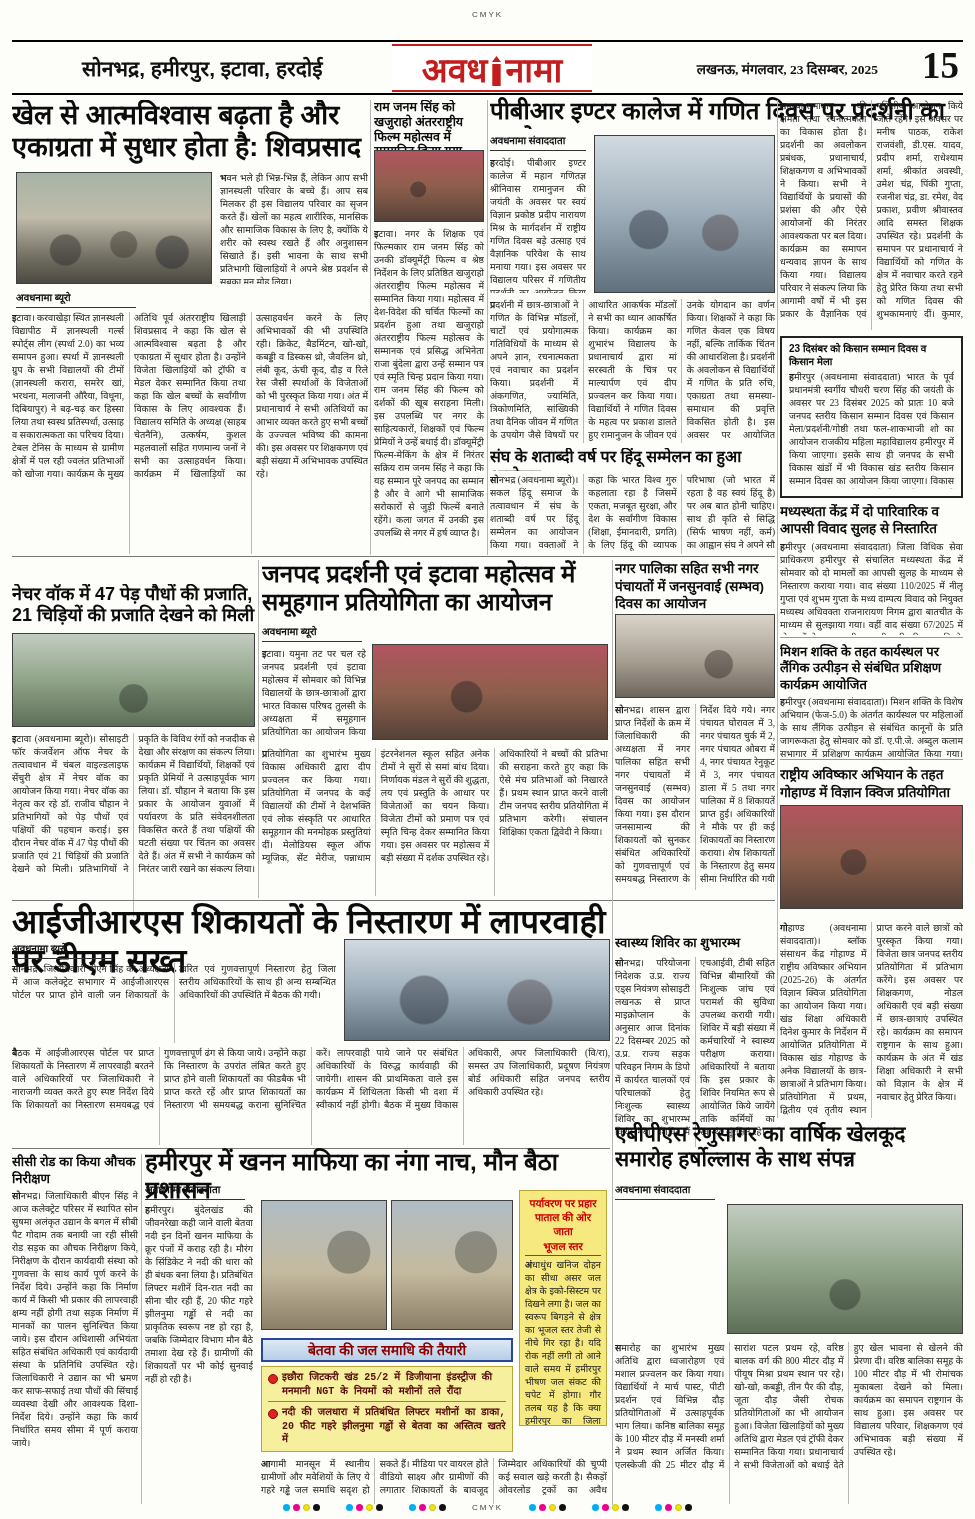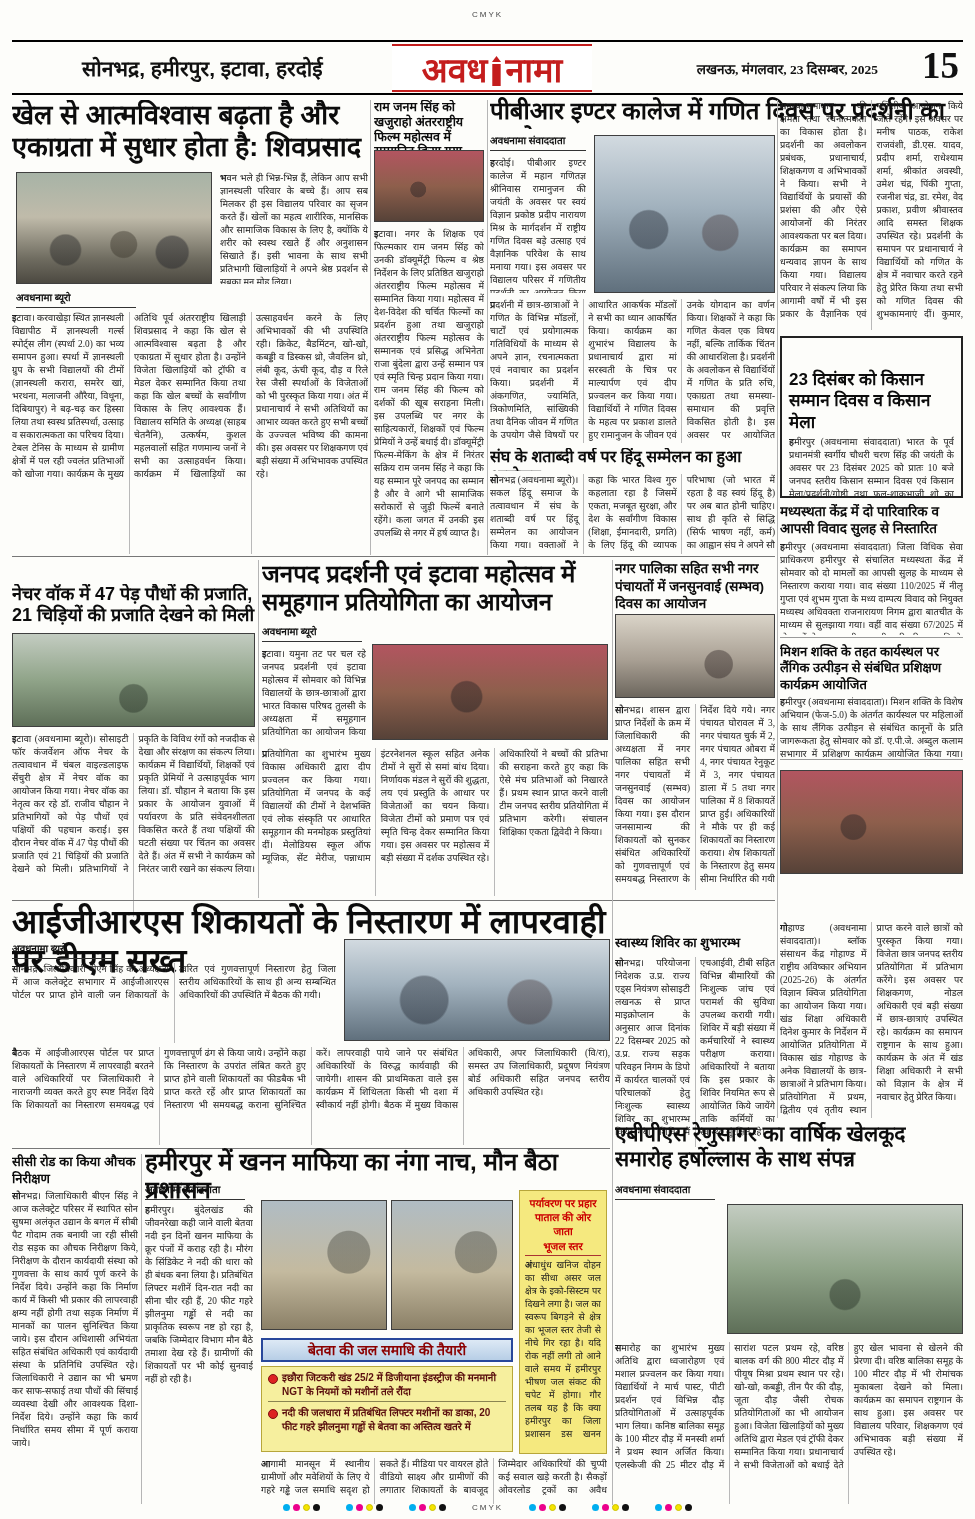--- a/index.html
+++ b/index.html
@@ -51,21 +51,21 @@
      radial-gradient(circle at 50% 70%, rgba(30,40,30,.4) 0 10%, transparent 11%),
      linear-gradient(180deg,#c3ccc1 0%,#90a489 50%,#5e6f58 100%);}
   .vrule{background:#b5b5b5;width:1px;}
   .hrule{background:#777;height:1px;}
   .boxed{border:2px solid #222;padding:5px 7px;}
   .side-yellow{background:#f5e97f;border:1px solid #b7a63a;padding:5px 5px;}
   .side-yellow .red-ln{color:#c00;font-family:"Liberation Sans","DejaVu Sans",sans-serif;font-weight:bold;font-size:10.5px;text-align:center;line-height:1.35;}
   .banner-blue{background:linear-gradient(180deg,#dde9f5,#b7cee6);border:2px solid #28479a;color:#8b0000;
      font-family:"Liberation Sans","DejaVu Sans",sans-serif;font-weight:bold;font-size:14px;text-align:center;line-height:20px;}
   .bullets-yellow{background:#f6ef9e;border:1px solid #b7a63a;padding:4px 6px;}
-  .bullet-item{position:relative;padding-left:14px;color:#5a0d0d;font-family:Liberation Sans, sans-serif;
+  .bullet-item{position:relative;padding-left:14px;color:#5a0d0d;font-family:Liberation Mono, monospace;
      font-weight:bold;font-size:10px;line-height:1.35;margin-bottom:4px;border-bottom:1px solid #8a8451;padding-bottom:3px;}
   .bullet-item:last-child{border-bottom:none;}
   .bullet-item::before{content:"";position:absolute;left:0;top:3px;width:8px;height:8px;border-radius:50%;
      background:#d22;border:1.5px solid #801010;}
   .regs{display:flex;align-items:center;gap:26px;justify-content:center;
      font-family:"Liberation Sans","DejaVu Sans",sans-serif;font-size:8px;color:#444;letter-spacing:2px;}
   .dots{display:inline-flex;gap:3px;}
   .dot{width:7px;height:7px;border-radius:50%;}
   .dc{background:#00aeef}.dm{background:#ec008c}.dy{background:#f5e400;border:1px solid #cbc000}.dk{background:#111}
 </style>
@@ -104,35 +104,36 @@
   <div class="abs body-txt" style="left:490px;top:157px;width:96px;height:136px;">हरदोई। पीबीआर इण्टर कालेज में महान गणितज्ञ श्रीनिवास रामानुजन की जयंती के अवसर पर स्वयं विज्ञान प्रकोष्ठ प्रदीप नारायण मिश्र के मार्गदर्शन में राष्ट्रीय गणित दिवस बड़े उत्साह एवं वैज्ञानिक परिवेश के साथ मनाया गया। इस अवसर पर विद्यालय परिसर में गणितीय प्रदर्शनी का आयोजन किया गया।</div>
   <div class="abs ph ph-indoor" style="left:594px;top:135px;width:181px;height:158px;"></div>
   <div class="abs body-txt cols-3" style="left:490px;top:299px;width:285px;height:144px;">प्रदर्शनी में छात्र-छात्राओं ने गणित के विभिन्न मॉडलों, चार्टों एवं प्रयोगात्मक गतिविधियों के माध्यम से अपने ज्ञान, रचनात्मकता एवं नवाचार का प्रदर्शन किया। प्रदर्शनी में अंकगणित, ज्यामिति, त्रिकोणमिति, सांख्यिकी तथा दैनिक जीवन में गणित के उपयोग जैसे विषयों पर आधारित आकर्षक मॉडलों ने सभी का ध्यान आकर्षित किया। कार्यक्रम का शुभारंभ विद्यालय के प्रधानाचार्य द्वारा मां सरस्वती के चित्र पर माल्यार्पण एवं दीप प्रज्वलन कर किया गया। विद्यार्थियों ने गणित दिवस के महत्व पर प्रकाश डालते हुए रामानुजन के जीवन एवं उनके योगदान का वर्णन किया। शिक्षकों ने कहा कि गणित केवल एक विषय नहीं, बल्कि तार्किक चिंतन की आधारशिला है। प्रदर्शनी के अवलोकन से विद्यार्थियों में गणित के प्रति रुचि, एकाग्रता तथा समस्या-समाधान की प्रवृत्ति विकसित होती है। इस अवसर पर आयोजित क्विज प्रतियोगिता में विजेता छात्रों को पुरस्कृत किया गया।</div>
 
   <div class="abs hl ctr" style="left:490px;top:448px;width:285px;height:23px;font-size:16px;">संघ के शताब्दी वर्ष पर हिंदू सम्मेलन का हुआ आयोजन</div>
   <div class="abs body-txt cols-3" style="left:490px;top:474px;width:285px;height:80px;">सोनभद्र (अवधनामा ब्यूरो)। सकल हिंदू समाज के तत्वावधान में संघ के शताब्दी वर्ष पर हिंदू सम्मेलन का आयोजन किया गया। वक्ताओं ने कहा कि भारत विश्व गुरु कहलाता रहा है जिसमें एकता, मजबूत सुरक्षा, और देश के सर्वांगीण विकास (शिक्षा, ईमानदारी, प्रगति) के लिए हिंदू की व्यापक परिभाषा (जो भारत में रहता है वह स्वयं हिंदू है) पर अब बात होनी चाहिए। साथ ही कृति से सिद्धि (सिर्फ भाषण नहीं, कर्म) का आह्वान संघ ने अपने सौ वर्षों में किया है। कार्यक्रम की अध्यक्षता करते हुए बलराम मौर्य ने कहा कि आज यह संगठन 100 वर्षों में प्रवेश कर गया है लेकिन इसके कार्यों का परिणाम यह है कि हर समाज के लोग इस संगठन से जुड़ रहे हैं।</div>
 
   <div class="abs body-txt cols-2" style="left:780px;top:100px;width:183px;height:230px;">समस्या-समाधान की क्षमता तथा रचनात्मकता का विकास होता है। प्रदर्शनी का अवलोकन प्रबंधक, प्रधानाचार्य, शिक्षकगण व अभिभावकों ने किया। सभी ने विद्यार्थियों के प्रयासों की प्रशंसा की और ऐसे आयोजनों की निरंतर आवश्यकता पर बल दिया। कार्यक्रम का समापन धन्यवाद ज्ञापन के साथ किया गया। विद्यालय परिवार ने संकल्प लिया कि आगामी वर्षों में भी इस प्रकार के वैज्ञानिक एवं गणितीय आयोजन किये जाते रहेंगे। इस अवसर पर मनीष पाठक, राकेश राजवंशी, डी.एस. यादव, प्रदीप शर्मा, राधेश्याम शर्मा, श्रीकांत अवस्थी, उमेश चंद्र, पिंकी गुप्ता, रजनीश चंद्र, डा. रमेश, वेद प्रकाश, प्रवीण श्रीवास्तव आदि समस्त शिक्षक उपस्थित रहे। प्रदर्शनी के समापन पर प्रधानाचार्य ने विद्यार्थियों को गणित के क्षेत्र में नवाचार करते रहने हेतु प्रेरित किया तथा सभी को गणित दिवस की शुभकामनाएं दीं। कुमार, प्रदीप श्रीवास्तव आदि समस्त शिक्षक उपस्थित रहे।</div>
 
   <div class="abs boxed" style="left:780px;top:336px;width:183px;height:162px;">
-    <div class="hl ctr" style="font-size:17px;line-height:1.25;margin-top:26px;">23 दिसंबर को किसान सम्मान दिवस व किसान मेला</div>
+    <div class="hl ctr" style="font-size:10px;line-height:1.25;">23 दिसंबर को किसान सम्मान दिवस व किसान मेला</div>
     <div class="body-txt" style="margin-top:3px;height:118px;overflow:hidden;">हमीरपुर (अवधनामा संवाददाता) भारत के पूर्व प्रधानमंत्री स्वर्गीय चौधरी चरण सिंह की जयंती के अवसर पर 23 दिसंबर 2025 को प्रातः 10 बजे जनपद स्तरीय किसान सम्मान दिवस एवं किसान मेला/प्रदर्शनी/गोष्ठी तथा फल-शाकभाजी शो का आयोजन राजकीय महिला महाविद्यालय हमीरपुर में किया जाएगा। इसके साथ ही जनपद के सभी विकास खंडों में भी विकास खंड स्तरीय किसान सम्मान दिवस का आयोजन किया जाएगा। विकास खंड कुरारा का कार्यक्रम कृषि विज्ञान केंद्र कुरारा में आयोजित होगा। कृषि विभाग द्वारा समस्त किसान भाइयों से अपील की गई है कि अधिक से अधिक संख्या में उपस्थित होकर सहभागिता करें।</div>
   </div>
 
   <div class="abs" style="left:780px;top:504px;width:183px;height:134px;border-bottom:1px solid #999;">
     <div class="hl ctr" style="font-size:13.5px;line-height:1.25;">मध्यस्थता केंद्र में दो पारिवारिक व आपसी विवाद सुलह से निस्तारित</div>
     <div class="body-txt" style="margin-top:3px;height:94px;overflow:hidden;">हमीरपुर (अवधनामा संवाददाता) जिला विधिक सेवा प्राधिकरण हमीरपुर से संचालित मध्यस्थता केंद्र में सोमवार को दो मामलों का आपसी सुलह के माध्यम से निस्तारण कराया गया। वाद संख्या 110/2025 में नीलू गुप्ता एवं शुभम गुप्ता के मध्य दाम्पत्य विवाद को नियुक्त मध्यस्थ अधिवक्ता राजनारायण निगम द्वारा बातचीत के माध्यम से सुलझाया गया। वहीं वाद संख्या 67/2025 में दो पक्षों के मध्य चली आ रही पारिवारिक प्रकृति के विवाद का भी सुलह समझौते के आधार पर निस्तारण हुआ। सचिव जिला विधिक सेवा प्राधिकरण डॉ. महेंद्र कुमार पाण्डेय ने दोनों पक्षों को बधाई देते हुए मध्यस्थ अधिवक्ताओं के कार्य की सराहना की।</div>
   </div>
 
   <div class="abs" style="left:780px;top:644px;width:183px;height:116px;border-bottom:1px solid #999;">
     <div class="hl ctr" style="font-size:13px;line-height:1.25;">मिशन शक्ति के तहत कार्यस्थल पर लैंगिक उत्पीड़न से संबंधित प्रशिक्षण कार्यक्रम आयोजित</div>
     <div class="body-txt" style="margin-top:3px;height:74px;overflow:hidden;">हमीरपुर (अवधनामा संवाददाता)। मिशन शक्ति के विशेष अभियान (फेज-5.0) के अंतर्गत कार्यस्थल पर महिलाओं के साथ लैंगिक उत्पीड़न से संबंधित कानूनों के प्रति जागरूकता हेतु सोमवार को डॉ. ए.पी.जे. अब्दुल कलाम सभागार में प्रशिक्षण कार्यक्रम आयोजित किया गया। कार्यक्रम के मुख्य अतिथि जिला विधिक सेवा प्राधिकरण के सचिव डॉ. महेंद्र पाण्डेय रहे, जिनका स्वागत जिला प्रोबेशन अधिकारी राजीव कुमार ने किया। कार्यक्रम में विभिन्न विभागों के आंतरिक परिवाद समितियों के नोडल अधिकारी उपस्थित रहे। डॉ. महेंद्र पाण्डेय ने उपस्थित लोगों को बाल विवाह निषेध की शपथ दिलाई और बताया कि बाल विवाह एक सामाजिक बुराई होने के साथ कानून का उल्लंघन है। उन्होंने 'बाल विवाह मुक्त भारत अभियान' के उद्देश्य पर भी प्रकाश डाला। कार्यक्रम का संचालन बैसि अग्निहोत्री ने किया।</div>
   </div>
 
   <div class="abs" style="left:780px;top:766px;width:183px;height:150px;">
+    <div class="hl ctr" style="font-size:13.5px;line-height:1.3;">राष्ट्रीय अविष्कार अभियान के तहत गोहाण्ड में विज्ञान क्विज प्रतियोगिता</div>
     <div class="ph ph-stage" style="margin-top:4px;width:183px;height:104px;"></div>
   </div>
   <div class="abs body-txt cols-2" style="left:780px;top:922px;width:183px;height:196px;">गोहाण्ड (अवधनामा संवाददाता)। ब्लॉक संसाधन केंद्र गोहाण्ड में राष्ट्रीय अविष्कार अभियान (2025-26) के अंतर्गत विज्ञान क्विज प्रतियोगिता का आयोजन किया गया। खंड शिक्षा अधिकारी दिनेश कुमार के निर्देशन में आयोजित प्रतियोगिता में विकास खंड गोहाण्ड के अनेक विद्यालयों के छात्र-छात्राओं ने प्रतिभाग किया। प्रतियोगिता में प्रथम, द्वितीय एवं तृतीय स्थान प्राप्त करने वाले छात्रों को पुरस्कृत किया गया। विजेता छात्र जनपद स्तरीय प्रतियोगिता में प्रतिभाग करेंगे। इस अवसर पर शिक्षकगण, नोडल अधिकारी एवं बड़ी संख्या में छात्र-छात्राएं उपस्थित रहे। कार्यक्रम का समापन राष्ट्रगान के साथ हुआ। कार्यक्रम के अंत में खंड शिक्षा अधिकारी ने सभी को विज्ञान के क्षेत्र में नवाचार हेतु प्रेरित किया।</div>
 
   <div class="abs hrule" style="left:12px;top:556px;width:763px;"></div>
 
   <div class="abs" style="left:12px;top:560px;width:243px;height:338px;margin-top:24px;">
     <div class="hl ctr" style="font-size:18px;height:46px;">नेचर वॉक में 47 पेड़ पौधों की प्रजाति, 21 चिड़ियों की प्रजाति देखने को मिली</div>
     <div class="ph ph-field" style="margin-top:3px;width:243px;height:94px;"></div>
     <div class="body-txt cols-2" style="margin-top:6px;height:184px;overflow:hidden;">इटावा (अवधनामा ब्यूरो)। सोसाइटी फॉर कंजर्वेशन ऑफ नेचर के तत्वावधान में चंबल वाइल्डलाइफ सेंचुरी क्षेत्र में नेचर वॉक का आयोजन किया गया। नेचर वॉक का नेतृत्व कर रहे डॉ. राजीव चौहान ने प्रतिभागियों को पेड़ पौधों एवं पक्षियों की पहचान कराई। इस दौरान नेचर वॉक में 47 पेड़ पौधों की प्रजाति एवं 21 चिड़ियों की प्रजाति देखने को मिली। प्रतिभागियों ने प्रकृति के विविध रंगों को नजदीक से देखा और संरक्षण का संकल्प लिया। कार्यक्रम में विद्यार्थियों, शिक्षकों एवं प्रकृति प्रेमियों ने उत्साहपूर्वक भाग लिया। डॉ. चौहान ने बताया कि इस प्रकार के आयोजन युवाओं में पर्यावरण के प्रति संवेदनशीलता विकसित करते हैं तथा पक्षियों की घटती संख्या पर चिंतन का अवसर देते हैं। अंत में सभी ने कार्यक्रम को निरंतर जारी रखने का संकल्प लिया।</div>
@@ -173,21 +174,21 @@
     <div class="hl ctr" style="font-size:13px;height:36px;line-height:1.3;">सीसी रोड का किया औचक निरीक्षण</div>
     <div class="body-txt" style="height:308px;overflow:hidden;">सोनभद्र। जिलाधिकारी बीएन सिंह ने आज कलेक्ट्रेट परिसर में स्थापित सोन सुषमा अलंकृत उद्यान के बगल में सीबी पैट गोदाम तक बनायी जा रही सीसी रोड सड़क का औचक निरीक्षण किये, निरीक्षण के दौरान कार्यदायी संस्था को गुणवत्ता के साथ कार्य पूर्ण करने के निर्देश दिये। उन्होंने कहा कि निर्माण कार्य में किसी भी प्रकार की लापरवाही क्षम्य नहीं होगी तथा सड़क निर्माण में मानकों का पालन सुनिश्चित किया जाये। इस दौरान अधिशासी अभियंता सहित संबंधित अधिकारी एवं कार्यदायी संस्था के प्रतिनिधि उपस्थित रहे। जिलाधिकारी ने उद्यान का भी भ्रमण कर साफ-सफाई तथा पौधों की सिंचाई व्यवस्था देखी और आवश्यक दिशा-निर्देश दिये। उन्होंने कहा कि कार्य निर्धारित समय सीमा में पूर्ण कराया जाये।</div>
   </div>
 
   <div class="abs" style="left:145px;top:1148px;width:462px;height:357px;">
     <div class="hl" style="font-size:24px;height:30px;">हमीरपुर में खनन माफिया का नंगा नाच, मौन बैठा प्रशासन</div>
     <div class="abs byline" style="left:0;top:34px;width:130px;height:20px;"><span>अवधनामा संवाददाता</span><span class="rule" style="width:100px;"></span></div>
     <div class="abs body-txt" style="left:0;top:56px;width:108px;height:300px;">हमीरपुर। बुंदेलखंड की जीवनरेखा कही जाने वाली बेतवा नदी इन दिनों खनन माफिया के क्रूर पंजों में कराह रही है। मौरंग के सिंडिकेट ने नदी की धारा को ही बंधक बना लिया है। प्रतिबंधित लिफ्टर मशीनें दिन-रात नदी का सीना चीर रही हैं, 20 फीट गहरे झीलनुमा गड्ढों से नदी का प्राकृतिक स्वरूप नष्ट हो रहा है, जबकि जिम्मेदार विभाग मौन बैठे तमाशा देख रहे हैं। ग्रामीणों की शिकायतों पर भी कोई सुनवाई नहीं हो रही है।</div>
     <div class="abs ph ph-river" style="left:116px;top:52px;width:126px;height:130px;"></div>
     <div class="abs ph ph-river" style="left:246px;top:52px;width:122px;height:130px;"></div>
-    <div class="abs side-yellow" style="left:374px;top:42px;width:88px;height:264px;">
+    <div class="abs side-yellow" style="left:374px;top:42px;width:88px;height:236px;">
       <div class="red-ln">पर्यावरण पर प्रहार</div>
       <div class="red-ln">पाताल की ओर जाता</div>
       <div class="red-ln" style="border-bottom:1px solid #a33;padding-bottom:2px;">भूजल स्तर</div>
       <div class="body-txt" style="margin-top:3px;height:178px;overflow:hidden;">अंधाधुंध खनिज दोहन का सीधा असर जल क्षेत्र के इको-सिस्टम पर दिखने लगा है। जल का स्वरूप बिगड़ने से क्षेत्र का भूजल स्तर तेजी से नीचे गिर रहा है। यदि रोक नहीं लगी तो आने वाले समय में हमीरपुर भीषण जल संकट की चपेट में होगा। गौर तलब यह है कि क्या हमीरपुर का जिला प्रशासन इस खनन माफिया पर नकेल कसने का साहस दिखाता है या फिर सफेदपोशों के संरक्षण में पल रहा यह माफिया बेतवा का दम घोंटता रहेगा।</div>
     </div>
     <div class="abs banner-blue" style="left:116px;top:190px;width:252px;height:24px;">बेतवा की जल समाधि की तैयारी</div>
     <div class="abs bullets-yellow" style="left:116px;top:218px;width:252px;height:86px;">
       <div class="bullet-item">इछौरा जिटकरी खंड 25/2 में डिजीयाना इंडस्ट्रीज की मनमानी NGT के नियमों को मशीनों तले रौंदा</div>
       <div class="bullet-item">नदी की जलधारा में प्रतिबंधित लिफ्टर मशीनों का डाका, 20 फीट गहरे झीलनुमा गड्ढों से बेतवा का अस्तित्व खतरे में</div>
     </div>

